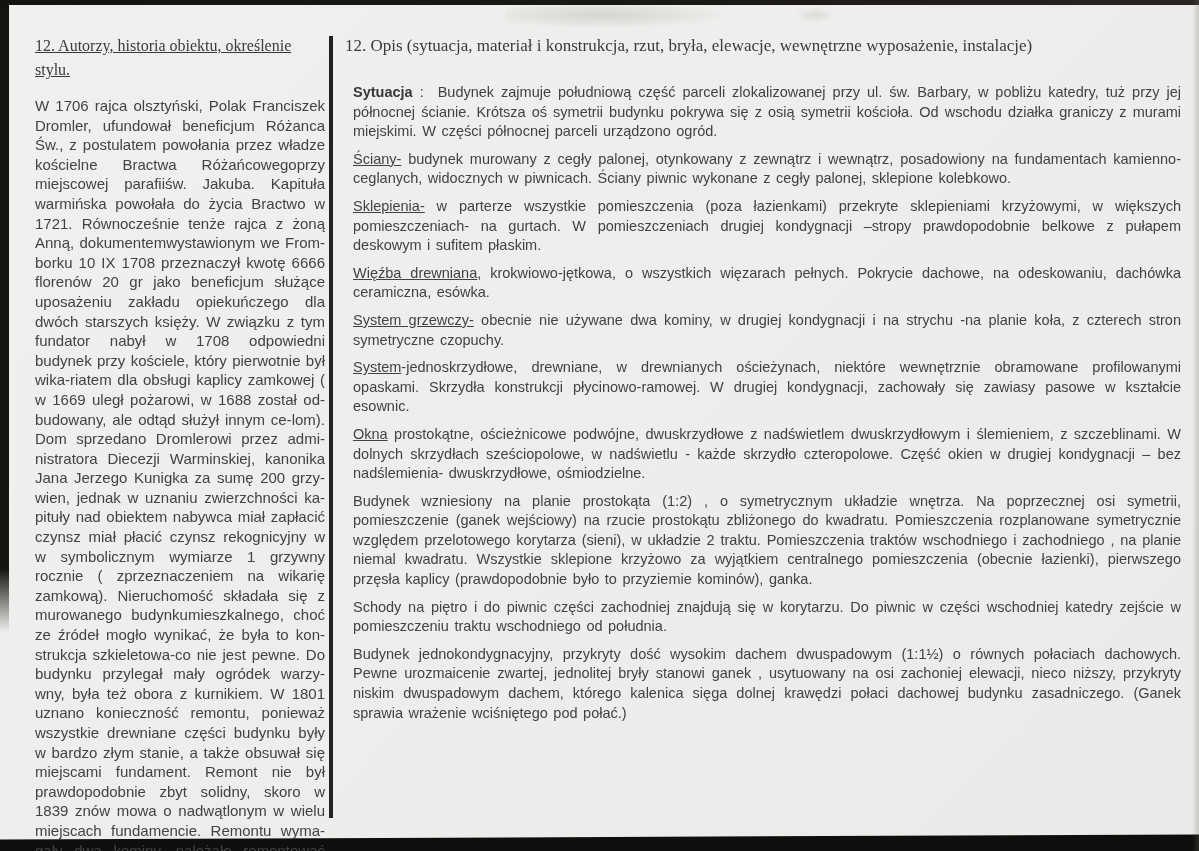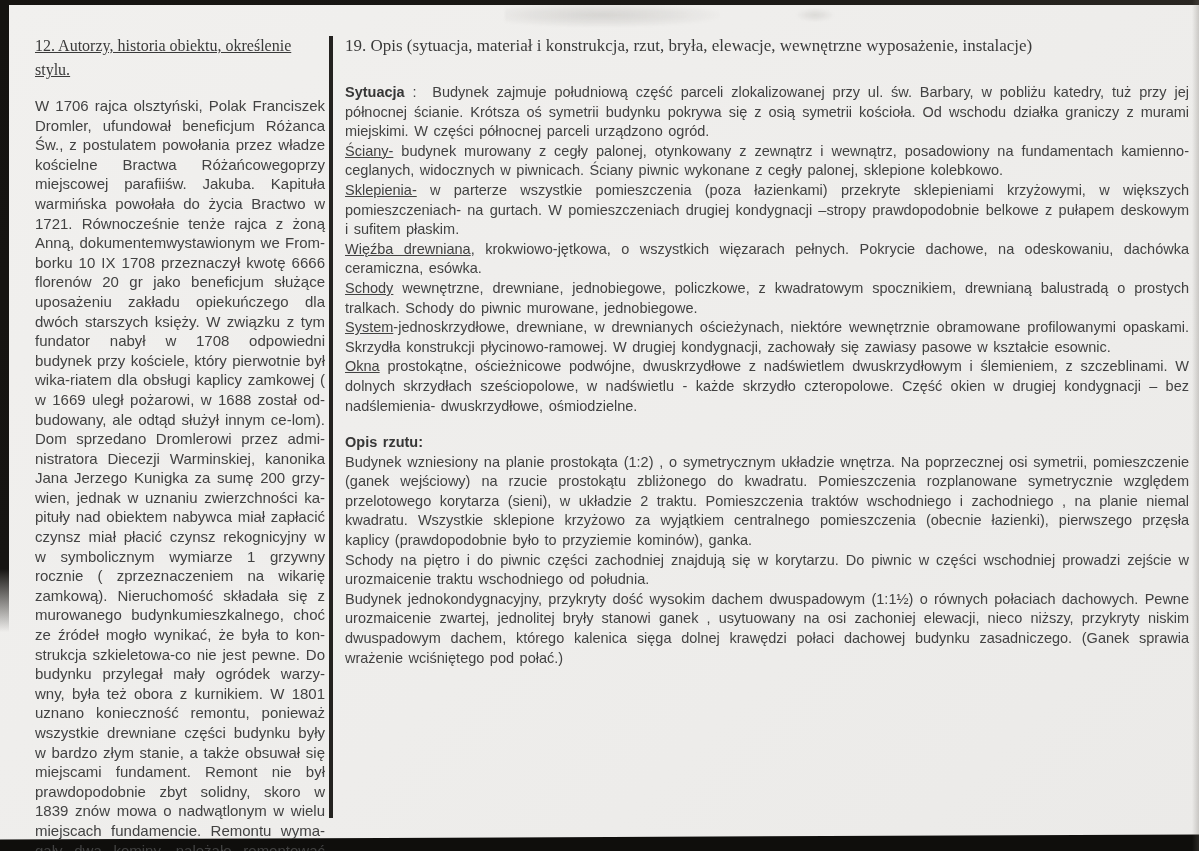--- a/index.html
+++ b/index.html
@@ -29,21 +29,21 @@
   .h-serif{font-family:"Liberation Serif",serif;color:#3a3a3a;}
   .h12{font-size:16px;line-height:24px;text-decoration:underline;}
   .body-left{
     margin:14px 0 0 0;font-size:15px;line-height:19.6px;text-align:justify;
     color:#424242;word-spacing:1px;
   }
 
   
   .col-right{position:absolute;left:345px;top:36px;width:844px;color:#3c3c3c;}
   .h13{font-size:17px;line-height:20px;}
-  .para{margin:0;font-size:14.5px;line-height:19.6px;text-align:justify;color:#424242;word-spacing:1.5px;}
+  .para{margin:8px;font-size:14.5px;line-height:19.6px;text-align:justify;color:#424242;word-spacing:1.5px;}
   .situation{margin-top:27px;}
   .bold{font-weight:bold;color:#373737;}
   .heading-gap{margin-top:13px;}
   .section-gap{margin-top:17px;}
   .footer-gap{margin-top:23px;}
   .u{text-decoration:underline;}
   .sep{white-space:pre;}
 </style>
 </head>
 <body>
@@ -56,32 +56,31 @@
   <div class="edge-bottom"></div>
   <div class="edge-right"></div>
   <div class="divider"></div>
 
   <div class="col-left">
     <div class="h-serif h12">12. Autorzy, historia obiektu, określenie stylu.</div>
     <p class="body-left">W 1706 rajca olsztyński, Polak Franciszek Dromler, ufundował beneficjum Różanca Św., z postulatem powołania przez władze kościelne Bractwa Różańcowegoprzy miejscowej parafiiśw. Jakuba. Kapituła warmińska powołała do życia Bractwo w 1721. Równocześnie tenże rajca z żoną Anną, dokumentemwystawionym we From-borku 10 IX 1708 przeznaczył kwotę 6666 florenów 20 gr jako beneficjum służące uposażeniu zakładu opiekuńczego dla dwóch starszych księży. W związku z tym fundator nabył w 1708 odpowiedni budynek przy kościele, który pierwotnie był wika-riatem dla obsługi kaplicy zamkowej ( w 1669 uległ pożarowi, w 1688 został od-budowany, ale odtąd służył innym ce-lom). Dom sprzedano Dromlerowi przez admi-nistratora Diecezji Warminskiej, kanonika Jana Jerzego Kunigka za sumę 200 grzy-wien, jednak w uznaniu zwierzchności ka-pituły nad obiektem nabywca miał zapłacić czynsz miał płacić czynsz rekognicyjny w w symbolicznym wymiarze 1 grzywny rocznie ( zprzeznaczeniem na wikarię zamkową). Nieruchomość składała się z murowanego budynkumieszkalnego, choć ze źródeł mogło wynikać, że była to kon-strukcja szkieletowa-co nie jest pewne. Do budynku przylegał mały ogródek warzy-wny, była też obora z kurnikiem. W 1801 uznano konieczność remontu, ponieważ wszystkie drewniane części budynku były w bardzo złym stanie, a także obsuwał się miejscami fundament. Remont nie był prawdopodobnie zbyt solidny, skoro w 1839 znów mowa o nadwątlonym w wielu miejscach fundamencie. Remontu wyma-gały dwa kominy, należało remontować dach, wymienić zbutwiałą stolarkę, uzu-pełnić opadły tynk na ścianie szczytowej (c.d. wkładka nr 2)</p>
   </div>
 
   <div class="col-right">
-    <div class="h-serif h13">19. Opis (sytuacja, materiał i konstrukcja, rzut, bryła, elewacje, wewnętrzne wyposażenie, instalacje)</div>
+    <div class="h-serif h13">12. Opis (sytuacja, materiał i konstrukcja, rzut, bryła, elewacje, wewnętrzne wyposażenie, instalacje)</div>
 
     <p class="para situation"><span class="bold">Sytuacja</span><span class="sep"> :  </span><span>Budynek zajmuje południową część parceli zlokalizowanej przy ul. św. Barbary, w pobliżu katedry, tuż przy jej północnej ścianie. Krótsza oś symetrii budynku pokrywa się z osią symetrii kościoła. Od wschodu działka graniczy z murami miejskimi. W części północnej parceli urządzono ogród.</span></p>
 
 
     <p class="para"><span class="u">Ściany-</span><span> budynek murowany z cegły palonej, otynkowany z zewnątrz i wewnątrz, posadowiony na fundamentach kamienno-ceglanych, widocznych w piwnicach. Ściany piwnic wykonane z cegły palonej, sklepione kolebkowo.</span></p>
     <p class="para"><span class="u">Sklepienia-</span><span> w parterze wszystkie pomieszczenia (poza łazienkami) przekryte sklepieniami krzyżowymi, w większych pomieszczeniach- na gurtach. W pomieszczeniach drugiej kondygnacji –stropy prawdopodobnie belkowe z pułapem deskowym i sufitem płaskim.</span></p>
     <p class="para"><span class="u">Więźba drewniana</span><span>, krokwiowo-jętkowa, o wszystkich więzarach pełnych. Pokrycie dachowe, na odeskowaniu, dachówka ceramiczna, esówka.</span></p>
-    <p class="para"><span class="u">Schody</span><span> wewnętrzne, drewniane, jednobiegowe, policzkowe, z kwadratowym spocznikiem, drewnianą balustradą o prostych tralkach. Schody do piwnic murowane, jednobiegowe.</span></p>
+    <p class="para"><span class="u">System grzewczy-</span><span> obecnie nie używane dwa kominy, w drugiej kondygnacji i na strychu -na planie koła, z czterech stron symetryczne czopuchy.</span></p>
     <p class="para"><span class="u">System</span><span>-jednoskrzydłowe, drewniane, w drewnianych ościeżynach, niektóre wewnętrznie obramowane profilowanymi opaskami. Skrzydła konstrukcji płycinowo-ramowej. W drugiej kondygnacji, zachowały się zawiasy pasowe w kształcie esownic.</span></p>
     <p class="para"><span class="u">Okna</span><span> prostokątne, ościeżnicowe podwójne, dwuskrzydłowe z nadświetlem dwuskrzydłowym i ślemieniem, z szczeblinami. W dolnych skrzydłach sześciopolowe, w nadświetlu - każde skrzydło czteropolowe. Część okien w drugiej kondygnacji – bez nadślemienia- dwuskrzydłowe, ośmiodzielne.</span></p>
 
-    <p class="para bold section-gap">Opis rzutu:</p>
     <p class="para">Budynek wzniesiony na planie prostokąta (1:2) , o symetrycznym układzie wnętrza. Na poprzecznej osi symetrii, pomieszczenie (ganek wejściowy) na rzucie prostokątu zbliżonego do kwadratu. Pomieszczenia rozplanowane symetrycznie względem przelotowego korytarza (sieni), w układzie 2 traktu. Pomieszczenia traktów wschodniego i zachodniego , na planie niemal kwadratu. Wszystkie sklepione krzyżowo za wyjątkiem centralnego pomieszczenia (obecnie łazienki), pierwszego przęsła kaplicy (prawdopodobnie było to przyziemie kominów), ganka.</p>
-    <p class="para">Schody na piętro i do piwnic części zachodniej znajdują się w korytarzu. Do piwnic w części wschodniej prowadzi zejście w urozmaicenie traktu wschodniego od południa.</p>
+    <p class="para">Schody na piętro i do piwnic części zachodniej znajdują się w korytarzu. Do piwnic w części wschodniej katedry zejście w pomieszczeniu traktu wschodniego od południa.</p>
 
     <p class="para">Budynek jednokondygnacyjny, przykryty dość wysokim dachem dwuspadowym (1:1½) o równych połaciach dachowych. Pewne urozmaicenie zwartej, jednolitej bryły stanowi ganek , usytuowany na osi zachoniej elewacji, nieco niższy, przykryty niskim dwuspadowym dachem, którego kalenica sięga dolnej krawędzi połaci dachowej budynku zasadniczego.  (Ganek sprawia wrażenie wciśniętego pod połać.)</p>
 
   </div>
 </div>
 
 </body></html>

